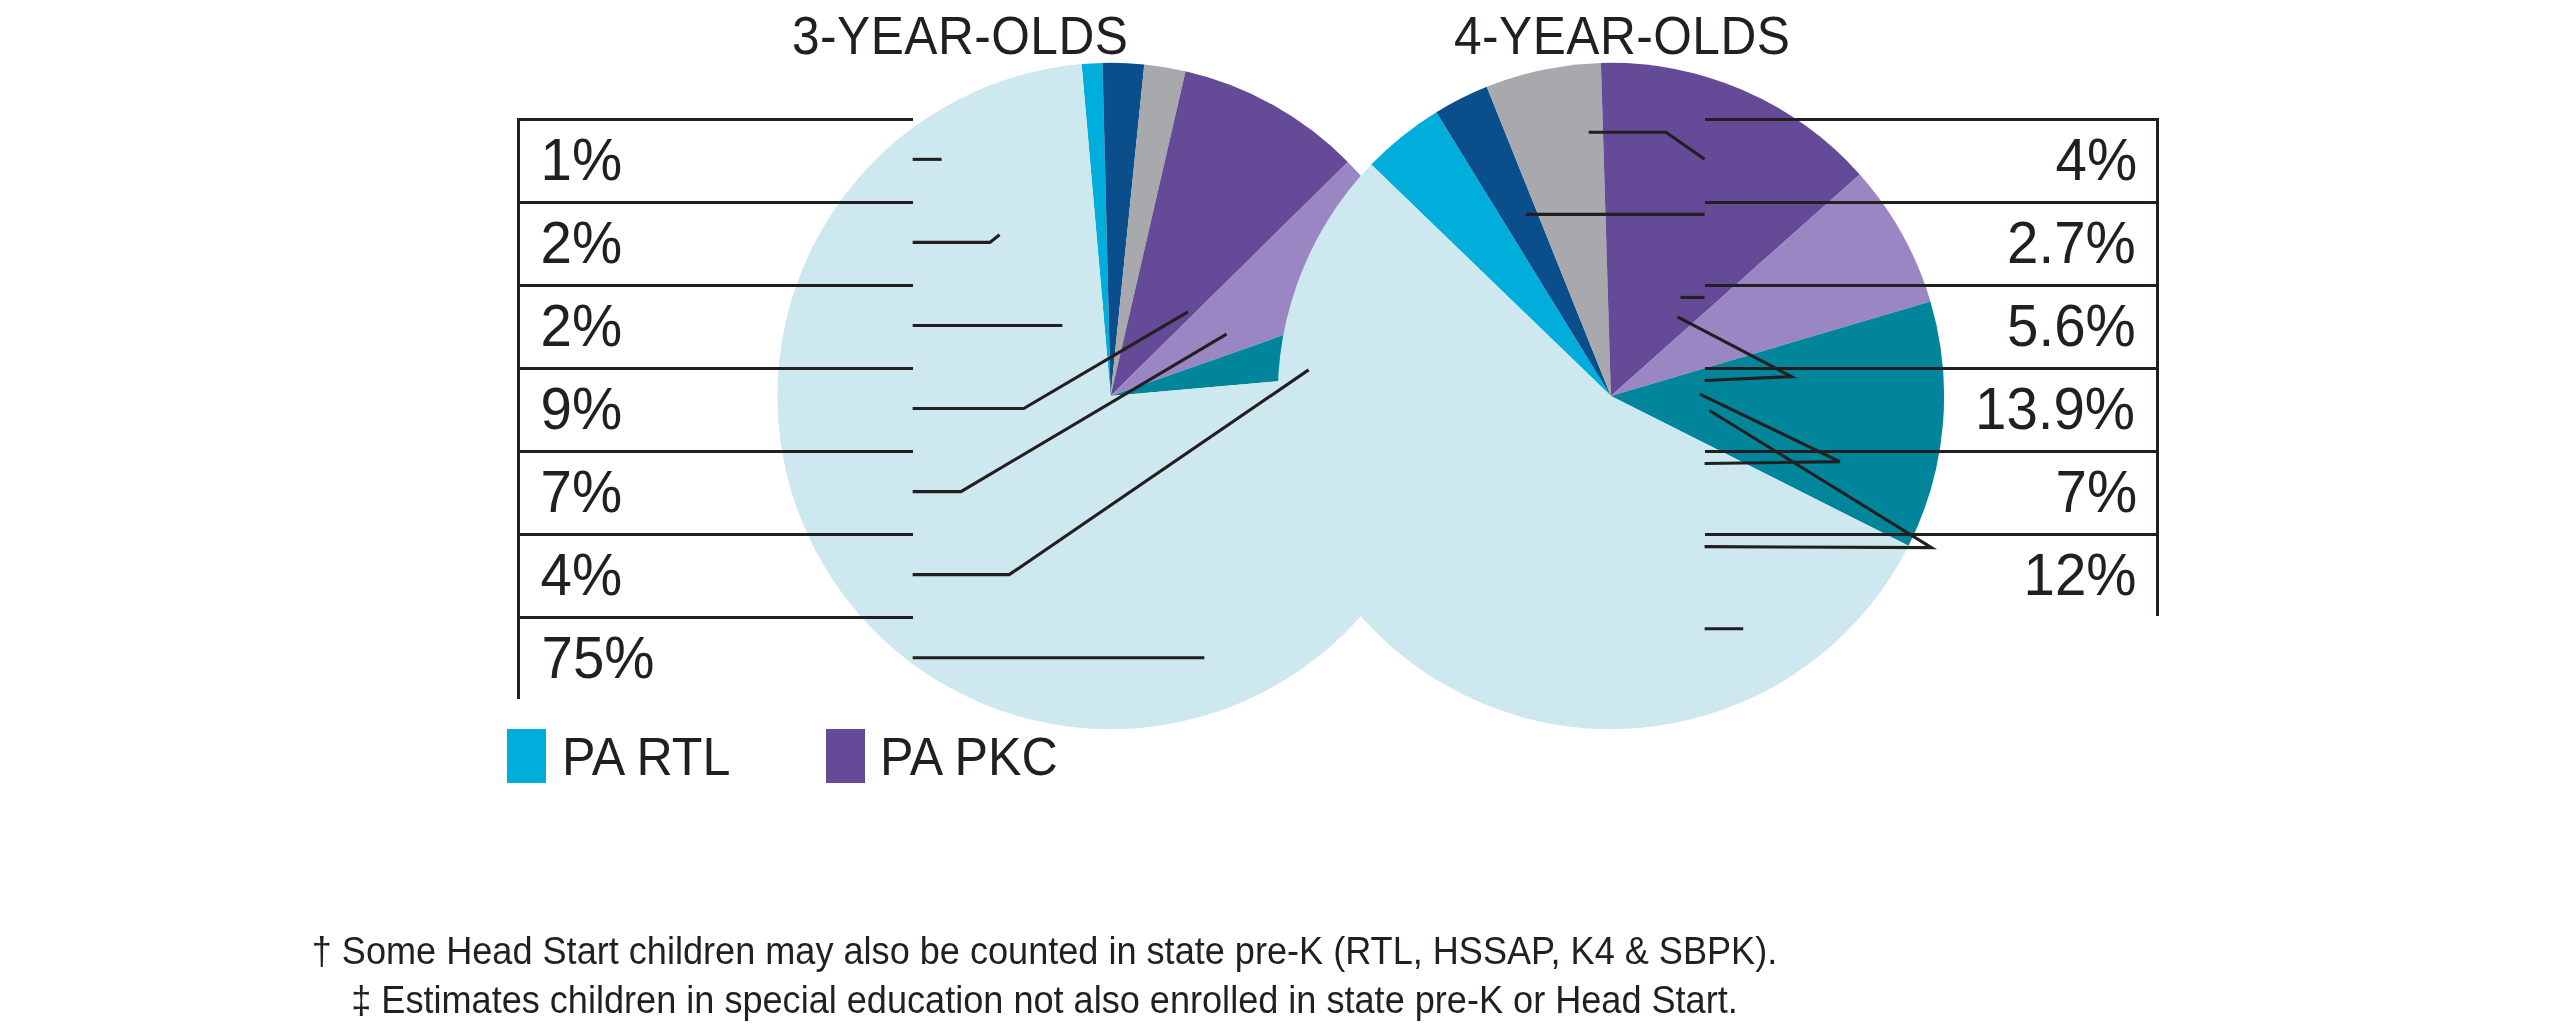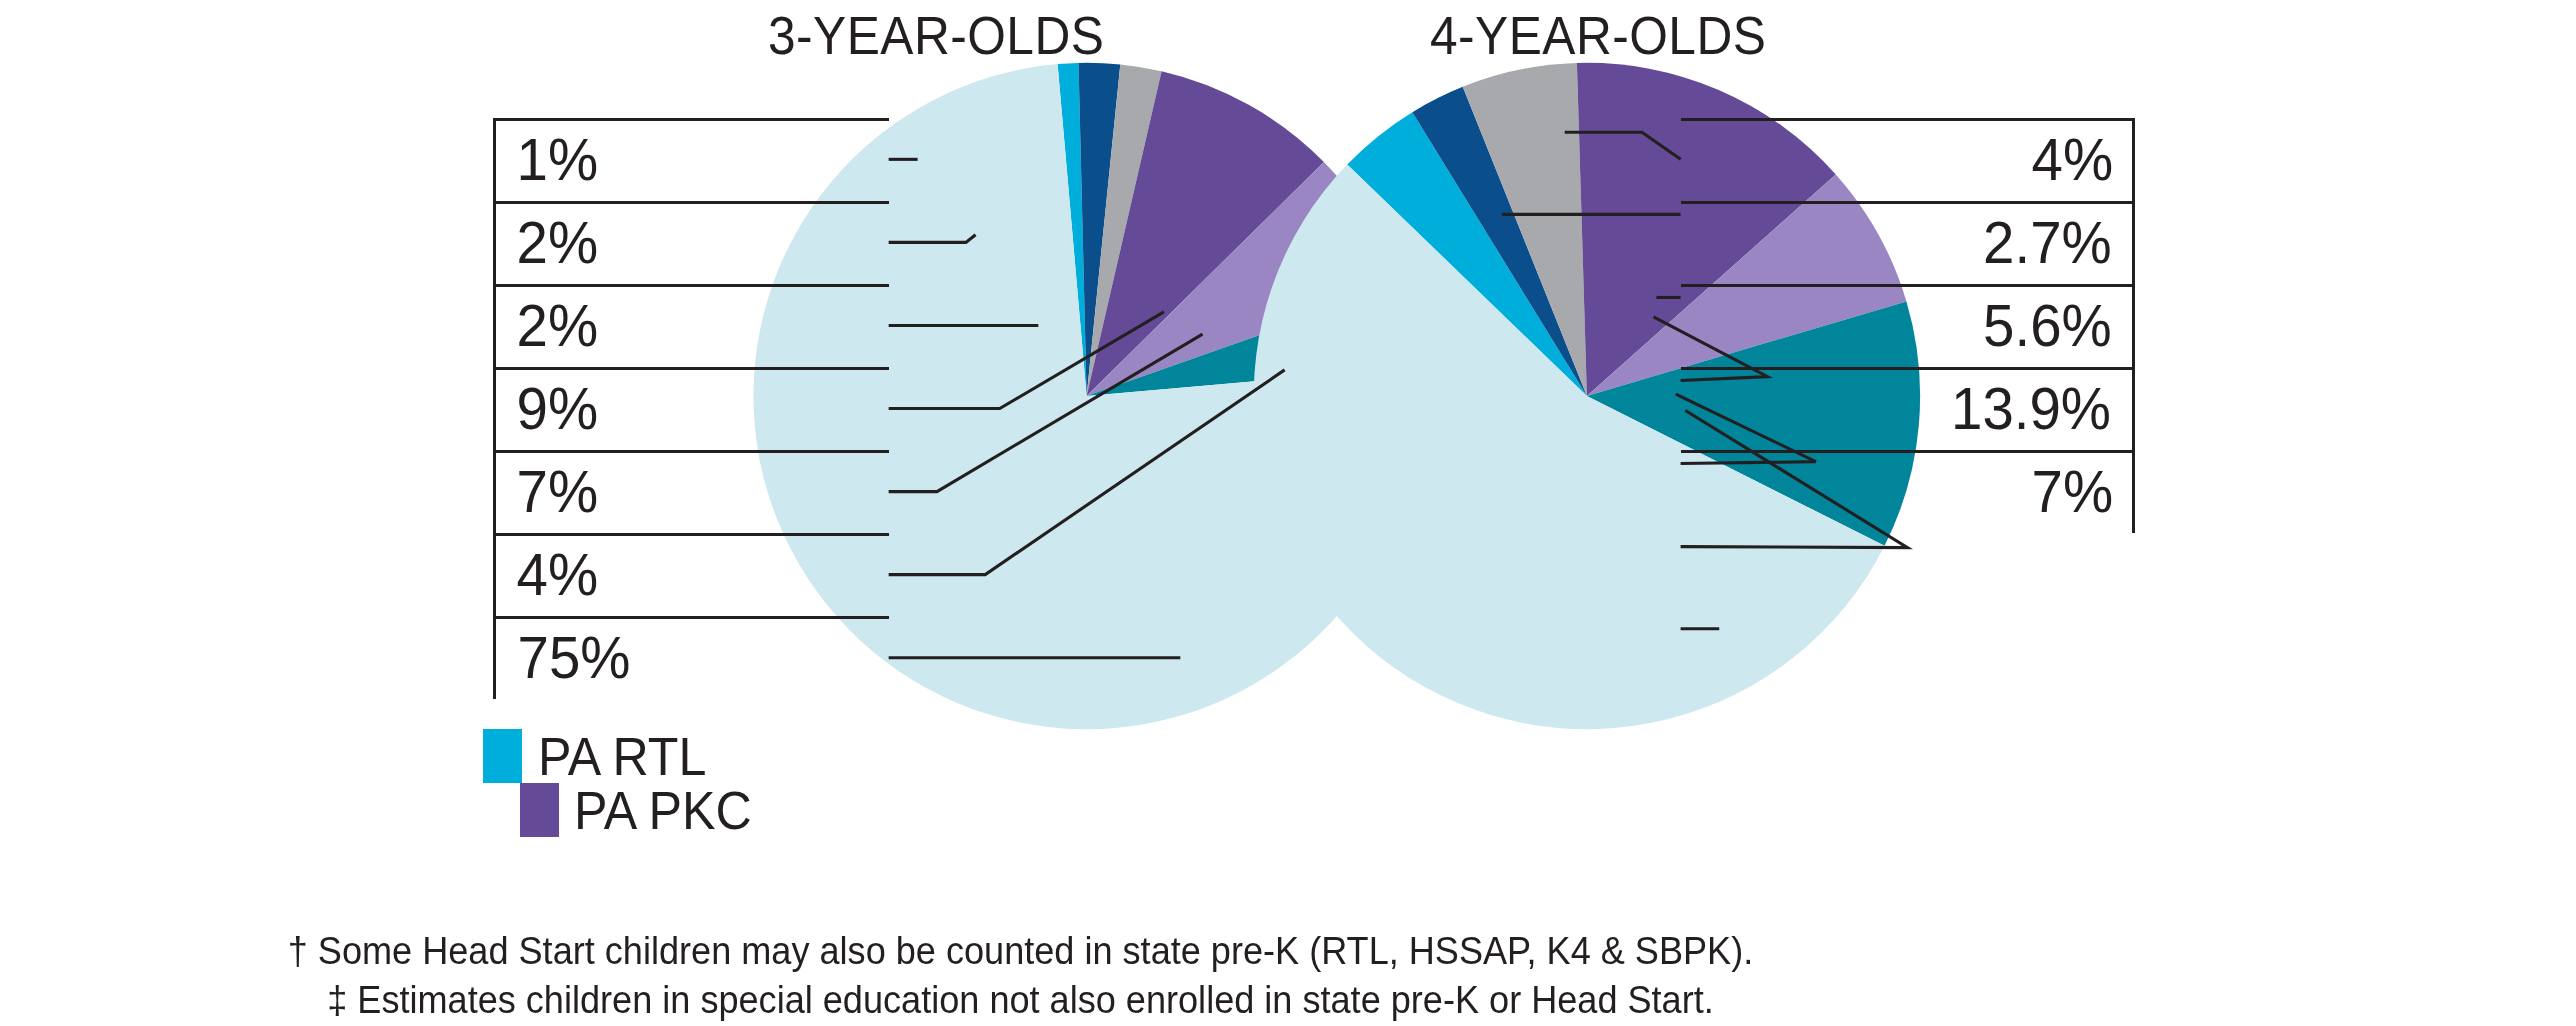--- a/index.html
+++ b/index.html
@@ -3,21 +3,21 @@
 <meta charset="utf-8">
 <title>Pre-K Enrollment Pies</title>
 <style>
   html,body{margin:0;padding:0;background:#ffffff;}
   body{
     width:2576px;height:1027px;position:relative;overflow:hidden;
     font-family:"Liberation Sans","DejaVu Sans",sans-serif;
     color:#231f20;
     -webkit-font-smoothing:antialiased;
   }
-  .stage{position:absolute;inset:0;}
+  .stage{position:absolute;inset:0;margin-left:24px;}
 
   
   .title{
     position:absolute;top:3.9px;
     font-size:54px;letter-spacing:0.5px;font-weight:400;
     color:#231f20;white-space:nowrap;
     transform:scaleX(.92);transform-origin:left center;
   }
   #title-left{left:768px;}
   #title-right{left:1430px;}
@@ -49,21 +49,20 @@
   #labels-right .labelbox{justify-content:flex-end;padding-right:19.3px;}
   #labels-right .bracket-side{right:0;}
 
   
   #pies{position:absolute;left:0;top:0;width:2576px;height:734px;}
 
   
   .legend-row{
     position:absolute;display:flex;align-items:center;
     white-space:nowrap;
-    flex-direction:column;
   }
   #legend-row-1{left:483px;top:729px;}
   #legend-row-2{left:623px;top:833px;}
   .legend-item{display:flex;align-items:center;margin-right:83px;}
   .legend-item:last-child{margin-right:0;}
   .swatch{
     width:39px;height:54px;display:inline-block;flex:0 0 auto;
   }
   .legend-label{
     font-size:54px;margin-left:15.5px;line-height:1;
@@ -188,20 +187,25 @@
     <div class="labelbox">
       <span class="bracket-top"></span>
       <span class="bracket-side"></span>
       <span class="pct">13.9%</span>
     </div>
     <div class="labelbox">
       <span class="bracket-top"></span>
       <span class="bracket-side"></span>
       <span class="pct">7%</span>
     </div>
+    <div class="labelbox">
+      <span class="bracket-top"></span>
+      <span class="bracket-side"></span>
+      <span class="pct">12%</span>
+    </div>
   </div>
 
   <div class="legend-row" id="legend-row-1">
     <div class="legend-item">
       <span class="swatch" style="background: rgb(0, 174, 219);"></span>
       <span class="legend-label">PA RTL</span>
     </div>
     <div class="legend-item">
       <span class="swatch" style="background: rgb(100, 74, 151);"></span>
       <span class="legend-label">PA PKC</span>

